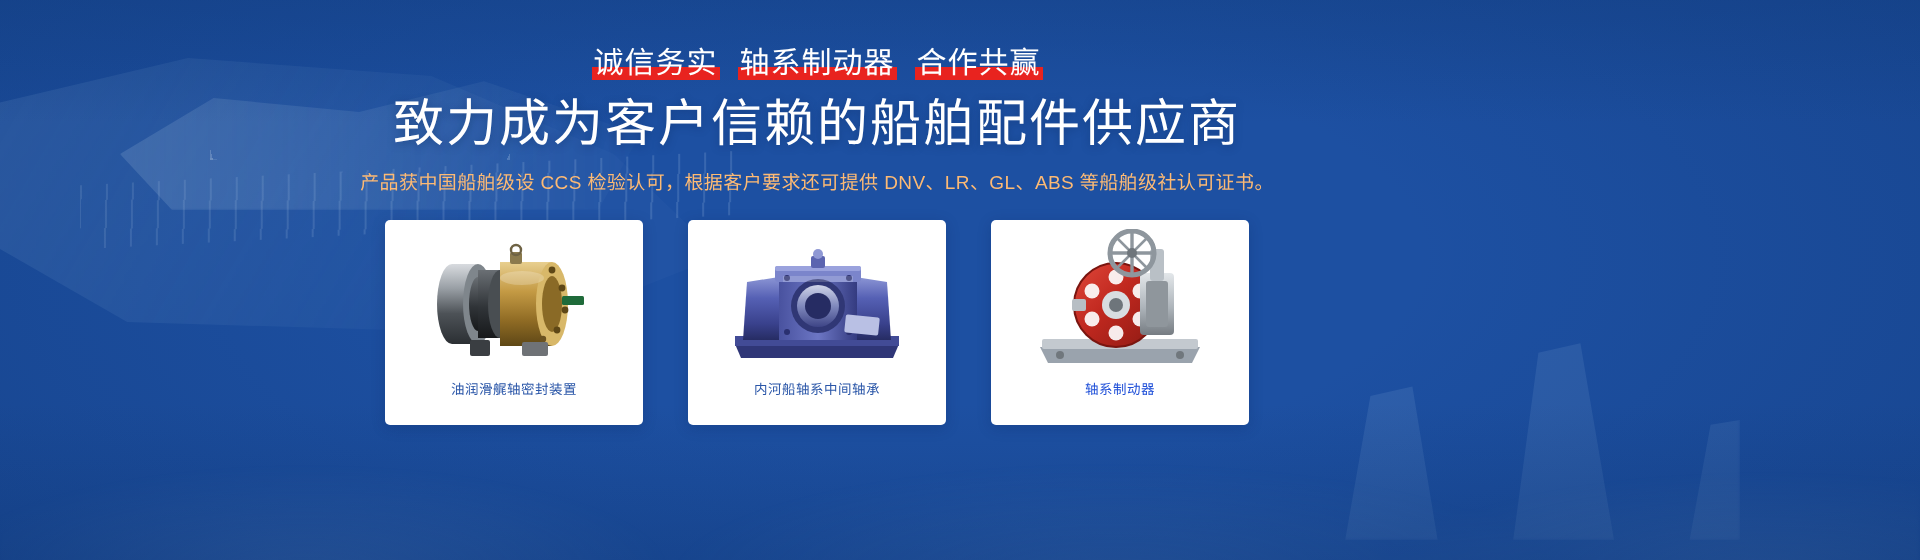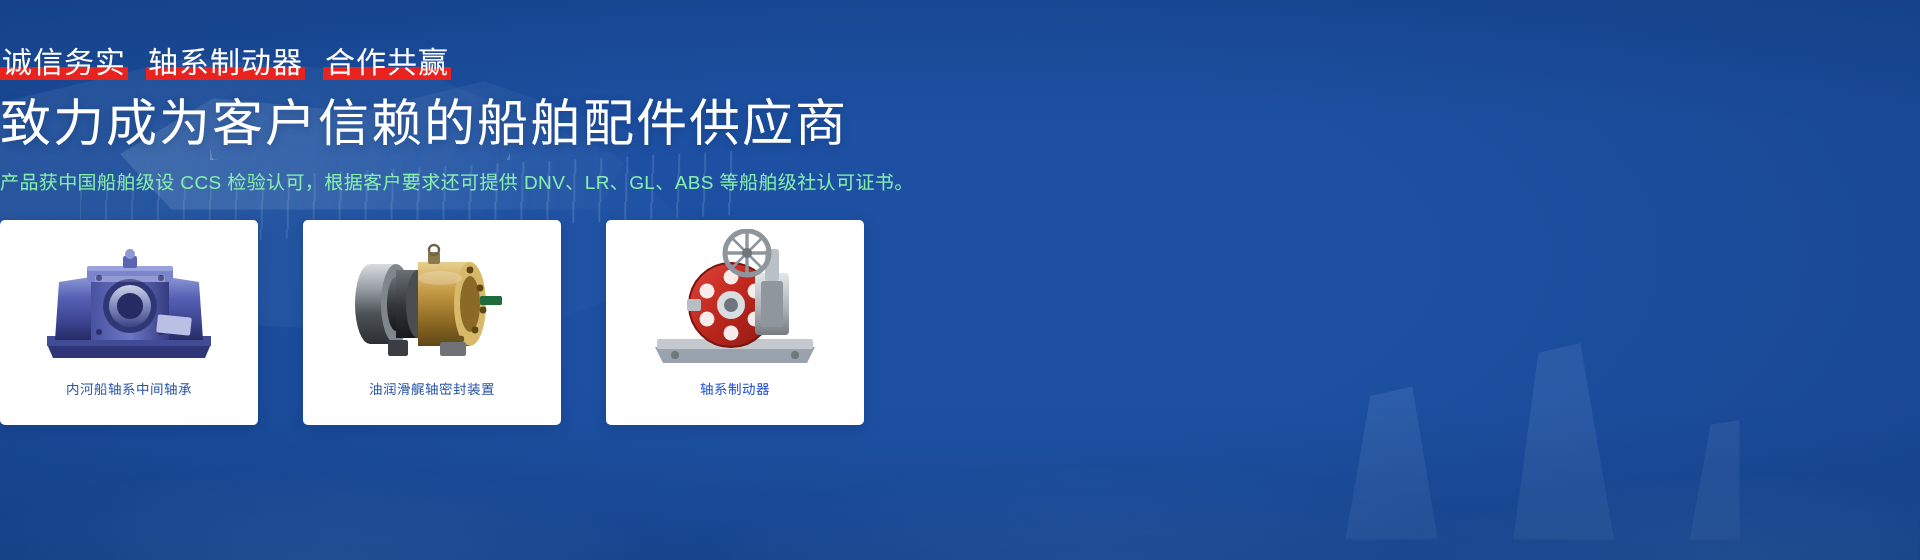--- a/index.html
+++ b/index.html
@@ -75,21 +75,21 @@
     position:absolute; inset:0;
     background:
       linear-gradient(180deg, rgba(16,58,122,.34) 0%, rgba(16,58,122,0) 22%, rgba(16,58,122,0) 72%, rgba(14,52,112,.30) 100%),
       radial-gradient(ellipse 1200px 520px at 50% 46%, rgba(255,255,255,0) 38%, rgba(13,50,110,.34) 100%);
   }
 
   
   .hero-content {
     position:relative; z-index:5;
     width:1634px; height:560px;
-    display:flex; flex-direction:column; align-items:flex-start;
+    display:flex; flex-direction:column; align-items:center;
   }
 
   
   .slogan {
     margin-top:48px;
     display:flex; align-items:flex-end; gap:18px;
     font-size:30px; line-height:1;
     letter-spacing:1px;
     color:#ffffff;
     white-space:nowrap;
@@ -109,21 +109,21 @@
     letter-spacing:2px;
     line-height:1.08;
     text-shadow:0 2px 8px rgba(8,34,80,.35);
     white-space:nowrap;
   }
 
   
   .subtitle {
     margin-top:16px;
     font-size:19px; font-weight:400;
-    color:#86efac;
+    color:#fdba74;
     letter-spacing:.4px;
     white-space:nowrap;
   }
 
   
   .cards {
     margin-top:26px;
     display:flex; gap:45px;
   }
   .card {
@@ -184,20 +184,75 @@
     </div>
 
     <h1 class="headline">致力成为客户信赖的船舶配件供应商</h1>
 
     <p class="subtitle">产品获中国船舶级设 CCS 检验认可，根据客户要求还可提供 DNV、LR、GL、ABS 等船舶级社认可证书。</p>
 
     <div class="cards">
 
       <div class="card">
         <div class="card-figure">
+          <svg class="sv" width="208" height="140" viewBox="0 0 208 140" aria-hidden="true">
+            <defs>
+              <linearGradient id="brass1" x1="0" y1="0" x2="0" y2="1">
+                <stop offset="0%" stop-color="#e8cf8f"></stop>
+                <stop offset="35%" stop-color="#c49a44"></stop>
+                <stop offset="70%" stop-color="#8f6b24"></stop>
+                <stop offset="100%" stop-color="#5e4716"></stop>
+              </linearGradient>
+              <linearGradient id="steel1" x1="0" y1="0" x2="0" y2="1">
+                <stop offset="0%" stop-color="#d8dbdf"></stop>
+                <stop offset="30%" stop-color="#9aa0a6"></stop>
+                <stop offset="62%" stop-color="#4d5257"></stop>
+                <stop offset="100%" stop-color="#2b2f33"></stop>
+              </linearGradient>
+              <linearGradient id="dark1" x1="0" y1="0" x2="0" y2="1">
+                <stop offset="0%" stop-color="#6a6f74"></stop>
+                <stop offset="55%" stop-color="#303438"></stop>
+                <stop offset="100%" stop-color="#17191b"></stop>
+              </linearGradient>
+            </defs>
+
+            <ellipse cx="42" cy="72" rx="15" ry="40" fill="url(#steel1)"></ellipse>
+            <rect x="42" y="32" width="26" height="80" fill="url(#steel1)"></rect>
+            <ellipse cx="68" cy="72" rx="15" ry="40" fill="#7f868c"></ellipse>
+            <ellipse cx="68" cy="72" rx="9" ry="27" fill="url(#dark1)"></ellipse>
+
+            <rect x="68" y="38" width="22" height="68" fill="url(#dark1)"></rect>
+            <ellipse cx="90" cy="72" rx="12" ry="34" fill="#494e52"></ellipse>
+
+            <rect x="90" y="30" width="52" height="84" fill="url(#brass1)"></rect>
+            <ellipse cx="142" cy="72" rx="16" ry="42" fill="#d8b869"></ellipse>
+            <ellipse cx="142" cy="72" rx="10" ry="28" fill="#8a6a26"></ellipse>
+
+            <circle cx="142" cy="38" r="3.4" fill="#5e4716"></circle>
+            <circle cx="152" cy="56" r="3.4" fill="#5e4716"></circle>
+            <circle cx="155" cy="78" r="3.4" fill="#5e4716"></circle>
+            <circle cx="147" cy="98" r="3.4" fill="#5e4716"></circle>
+            <circle cx="133" cy="107" r="3.2" fill="#6b5220"></circle>
+
+            <rect x="152" y="64" width="22" height="9" rx="1.5" fill="#1f6b3a"></rect>
+
+            <rect x="60" y="108" width="20" height="16" rx="2" fill="#3a3e42"></rect>
+            <rect x="112" y="110" width="26" height="14" rx="2" fill="#6f7276"></rect>
+
+            <rect x="100" y="20" width="12" height="12" rx="2" fill="#8b7a4d"></rect>
+            <circle cx="106" cy="18" r="5" fill="none" stroke="#6e6244" stroke-width="2.4"></circle>
+
+            <ellipse cx="112" cy="46" rx="22" ry="7" fill="#ffffff" opacity=".22"></ellipse>
+          </svg>
+        </div>
+        <div class="card-caption" style="color: rgb(42, 86, 168);">油润滑艉轴密封装置</div>
+      </div>
+
+      <div class="card">
+        <div class="card-figure">
           <svg class="sv" width="200" height="140" viewBox="0 0 200 140" aria-hidden="true">
             <defs>
               <linearGradient id="blue2" x1="0" y1="0" x2="0" y2="1">
                 <stop offset="0%" stop-color="#8e98d6"></stop>
                 <stop offset="35%" stop-color="#5560b4"></stop>
                 <stop offset="75%" stop-color="#39418c"></stop>
                 <stop offset="100%" stop-color="#262c63"></stop>
               </linearGradient>
               <linearGradient id="blue2b" x1="0" y1="0" x2="1" y2="0">
                 <stop offset="0%" stop-color="#49529f"></stop>
@@ -234,75 +289,20 @@
 
             <rect x="128" y="84" width="34" height="18" rx="2" fill="#b9c0e4" transform="rotate(6 145 93)"></rect>
 
             <rect x="94" y="24" width="14" height="12" rx="2" fill="#5b64b0"></rect>
             <circle cx="101" cy="22" r="5" fill="#8f98d4"></circle>
 
             <rect x="66" y="44" width="70" height="6" fill="#ffffff" opacity=".18"></rect>
           </svg>
         </div>
         <div class="card-caption" style="color: rgb(42, 86, 168);">内河船轴系中间轴承</div>
-      </div>
-
-      <div class="card">
-        <div class="card-figure">
-          <svg class="sv" width="208" height="140" viewBox="0 0 208 140" aria-hidden="true">
-            <defs>
-              <linearGradient id="brass1" x1="0" y1="0" x2="0" y2="1">
-                <stop offset="0%" stop-color="#e8cf8f"></stop>
-                <stop offset="35%" stop-color="#c49a44"></stop>
-                <stop offset="70%" stop-color="#8f6b24"></stop>
-                <stop offset="100%" stop-color="#5e4716"></stop>
-              </linearGradient>
-              <linearGradient id="steel1" x1="0" y1="0" x2="0" y2="1">
-                <stop offset="0%" stop-color="#d8dbdf"></stop>
-                <stop offset="30%" stop-color="#9aa0a6"></stop>
-                <stop offset="62%" stop-color="#4d5257"></stop>
-                <stop offset="100%" stop-color="#2b2f33"></stop>
-              </linearGradient>
-              <linearGradient id="dark1" x1="0" y1="0" x2="0" y2="1">
-                <stop offset="0%" stop-color="#6a6f74"></stop>
-                <stop offset="55%" stop-color="#303438"></stop>
-                <stop offset="100%" stop-color="#17191b"></stop>
-              </linearGradient>
-            </defs>
-
-            <ellipse cx="42" cy="72" rx="15" ry="40" fill="url(#steel1)"></ellipse>
-            <rect x="42" y="32" width="26" height="80" fill="url(#steel1)"></rect>
-            <ellipse cx="68" cy="72" rx="15" ry="40" fill="#7f868c"></ellipse>
-            <ellipse cx="68" cy="72" rx="9" ry="27" fill="url(#dark1)"></ellipse>
-
-            <rect x="68" y="38" width="22" height="68" fill="url(#dark1)"></rect>
-            <ellipse cx="90" cy="72" rx="12" ry="34" fill="#494e52"></ellipse>
-
-            <rect x="90" y="30" width="52" height="84" fill="url(#brass1)"></rect>
-            <ellipse cx="142" cy="72" rx="16" ry="42" fill="#d8b869"></ellipse>
-            <ellipse cx="142" cy="72" rx="10" ry="28" fill="#8a6a26"></ellipse>
-
-            <circle cx="142" cy="38" r="3.4" fill="#5e4716"></circle>
-            <circle cx="152" cy="56" r="3.4" fill="#5e4716"></circle>
-            <circle cx="155" cy="78" r="3.4" fill="#5e4716"></circle>
-            <circle cx="147" cy="98" r="3.4" fill="#5e4716"></circle>
-            <circle cx="133" cy="107" r="3.2" fill="#6b5220"></circle>
-
-            <rect x="152" y="64" width="22" height="9" rx="1.5" fill="#1f6b3a"></rect>
-
-            <rect x="60" y="108" width="20" height="16" rx="2" fill="#3a3e42"></rect>
-            <rect x="112" y="110" width="26" height="14" rx="2" fill="#6f7276"></rect>
-
-            <rect x="100" y="20" width="12" height="12" rx="2" fill="#8b7a4d"></rect>
-            <circle cx="106" cy="18" r="5" fill="none" stroke="#6e6244" stroke-width="2.4"></circle>
-
-            <ellipse cx="112" cy="46" rx="22" ry="7" fill="#ffffff" opacity=".22"></ellipse>
-          </svg>
-        </div>
-        <div class="card-caption" style="color: rgb(42, 86, 168);">油润滑艉轴密封装置</div>
       </div>
 
       <div class="card">
         <div class="card-figure">
           <svg class="sv" width="200" height="146" viewBox="0 0 200 146" aria-hidden="true">
             <defs>
               <linearGradient id="red3" x1="0" y1="0" x2="1" y2="1">
                 <stop offset="0%" stop-color="#e0473a"></stop>
                 <stop offset="45%" stop-color="#c0281f"></stop>
                 <stop offset="100%" stop-color="#8d1a13"></stop>

